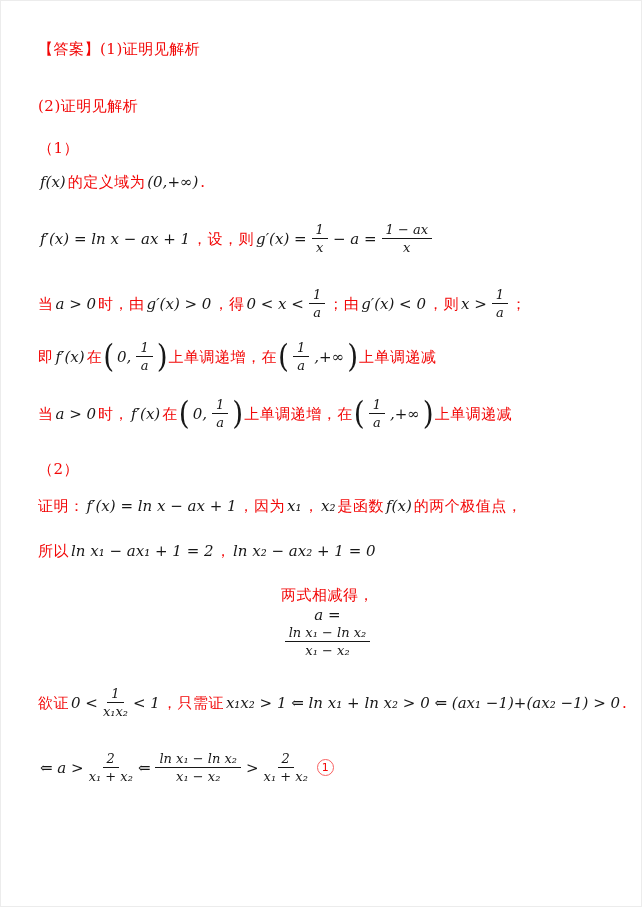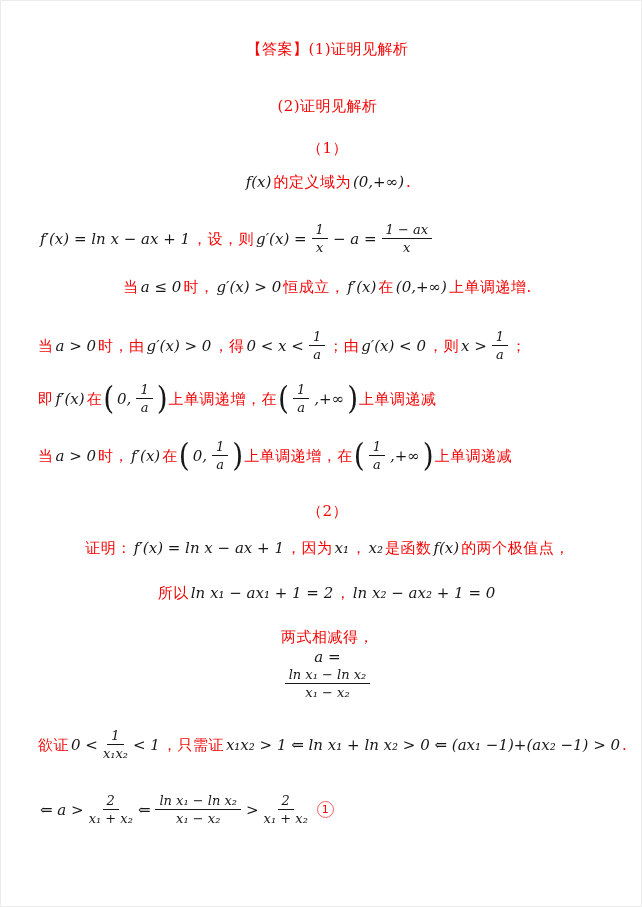--- a/index.html
+++ b/index.html
@@ -4,21 +4,21 @@
 <style>
   html,body { margin:0; padding:0; background:#ffffff; }
   .page {
     position:relative; width:642px; height:907px; margin:0 auto;
     background:#ffffff; box-sizing:border-box;
     border:1px solid #ececec;
     padding:38px 24px 0 37px;
     font-family:"DejaVu Serif", serif;
     overflow:hidden;
   }
-  .line { white-space:nowrap; font-size:15px; line-height:20px;text-align:center; }
+  .line { white-space:nowrap; font-size:15px; line-height:20px; }
   .fline { display:flex; align-items:center; }
   .cn { color:#f20707; font-family:"DejaVu Serif", serif; letter-spacing:0.5px; }
   .math { color:#171717; font-style:italic; font-family:"DejaVu Serif", serif; margin:0 2px; }
   .frac {
     display:inline-flex; flex-direction:column; align-items:center;
     vertical-align:middle; margin:0 3px; font-size:13px; line-height:15px;
     font-style:italic; color:#171717; font-family:"DejaVu Serif", serif;
   }
   .frac .num { padding:0 4px 1px 4px; border-bottom:1px solid #171717; }
   .frac .den { padding-top:1px; }
@@ -81,23 +81,20 @@
         <span class="num">1</span>
         <span class="den">x</span>
       </span>
     <span class="math">− a =</span>
     <span class="frac">
         <span class="num">1 − ax</span>
         <span class="den">x</span>
       </span>
   </div>
 
-  <div class="line l6">
-    <span class="cn">当</span><span class="math">a ≤ 0</span><span class="cn">时，</span><span class="math">g′(x) &gt; 0</span><span class="cn">恒成立，</span><span class="math">f′(x)</span><span class="cn">在</span><span class="math">(0,+∞)</span><span class="cn">上单调递增.</span>
-  </div>
 
   <div class="line fline l7">
     <span class="cn">当</span>
     <span class="math">a &gt; 0</span>
     <span class="cn">时，由</span>
     <span class="math">g′(x) &gt; 0</span>
     <span class="cn">，得</span>
     <span class="math">0 &lt; x &lt;</span>
     <span class="frac">
         <span class="num">1</span>

